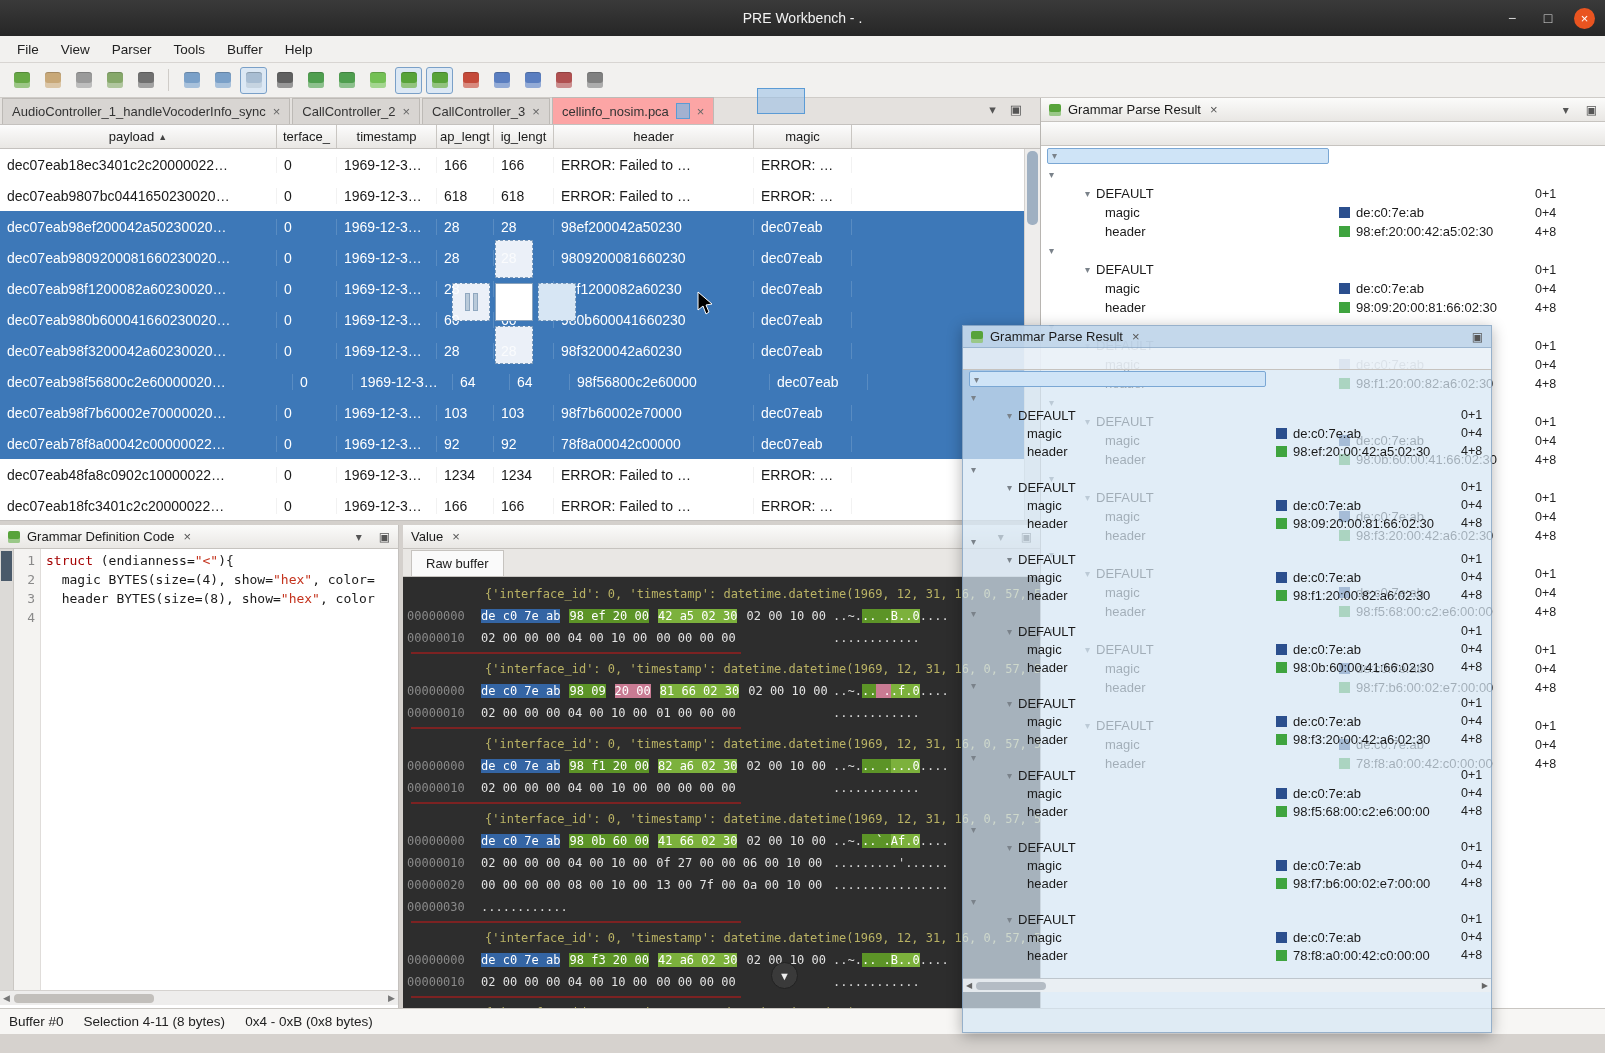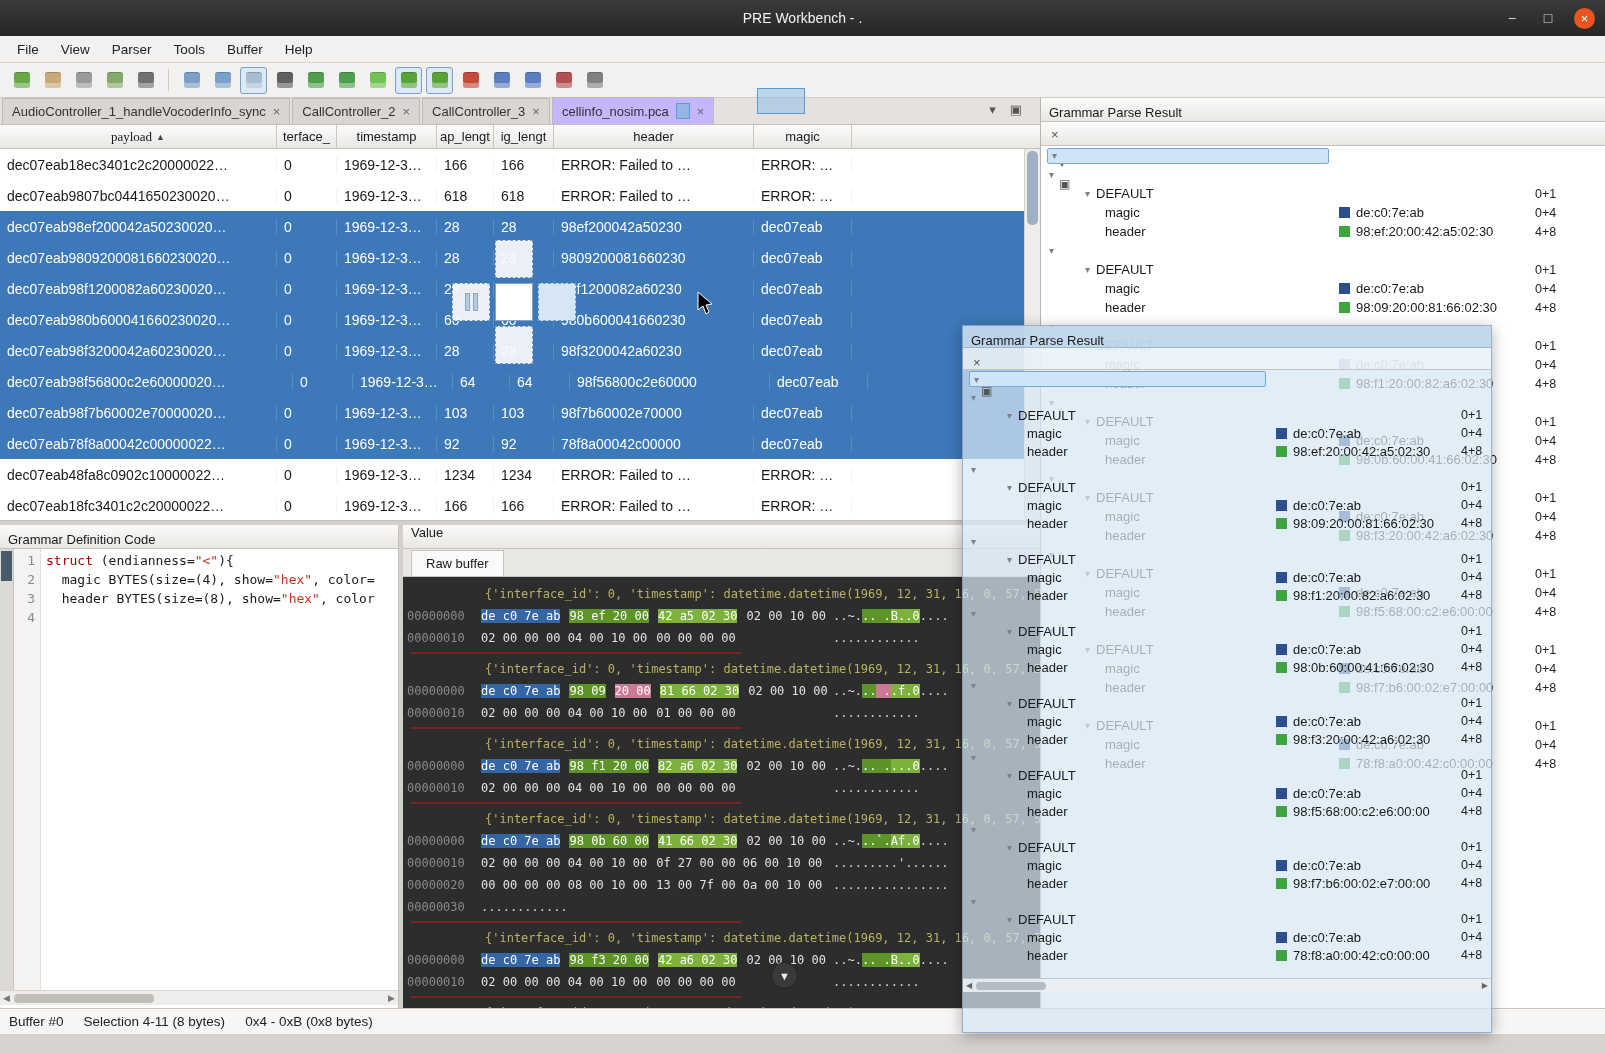--- a/index.html
+++ b/index.html
@@ -19,21 +19,21 @@
   .menu-item { padding:4px 11px; font-size:13.5px; color:#222; }
   #toolbar { position:absolute; left:0; top:63px; width:1605px; height:35px; background:#f2f1ef; border-bottom:1px solid #cfccc8; display:flex; align-items:center; padding-left:8px; gap:4px; }
   .tool-btn { width:27px; height:27px; display:flex; align-items:center; justify-content:center; border:1px solid transparent; border-radius:3px; }
   .tool-btn.active { border-color:#7aa0c8; background:#dce8f4; }
   .tool-glyph { width:16px; height:16px; border-radius:3px; box-shadow:inset 0 -5px rgba(255,255,255,.35), inset 0 1px rgba(0,0,0,.18); }
   .tool-sep { width:1px; height:22px; background:#cfccc8; margin:0 5px; }
 
   
   #tabbar { position:absolute; left:0; top:98px; width:1040px; height:27px; background:#e4e1de; border-bottom:1px solid #c4c1be; display:flex; align-items:flex-end; }
   .tab { height:26px; display:flex; align-items:center; gap:7px; padding:0 9px; font-size:13px; background:#d8d5d2; border:1px solid #bdbab6; border-bottom:none; margin-left:2px; color:#333; white-space:nowrap; }
-  .tab.active { background:#c4b5fd; height:27px; }
+  .tab.active { background:#fca5a5; height:27px; }
   .tab-close { color:#666; font-size:13px; }
   .drag-marker { width:14px; height:16px; background:rgba(140,180,220,.8); border:1px solid #5b9bd5; }
   .tabbar-ctl { position:absolute; right:18px; top:4px; display:flex; gap:14px; color:#555; font-size:13px; }
   #tab-drag-ghost { position:absolute; left:757px; top:88px; width:48px; height:26px; background:rgba(150,190,230,.55); border:1px solid #5b9bd5; z-index:15; }
 
   
   #pkt-table { position:absolute; left:0; top:125px; width:1040px; height:396px; background:#fff; border-bottom:1px solid #c4c1be; overflow:hidden; }
   .tbl-header { display:flex; height:24px; background:linear-gradient(#fcfcfc,#e9e7e4); border-bottom:1px solid #c4c1be; font-size:13px; }
   .th { border-right:1px solid #c9c6c2; display:flex; align-items:center; justify-content:center; gap:4px; overflow:hidden; white-space:nowrap; }
   .sort-arrow { font-size:9px; color:#444; }
@@ -50,21 +50,21 @@
   .dg.center { background:#ffffff; border:1px solid #8aa3bd; }
   .dg .bars { display:flex; gap:3px; }
   .dg .bars i { display:block; width:5px; height:18px; background:#b9cada; border:1px solid #90a8c0; }
   .dg.right { background:#d7e6f4; }
 
   
   #hsplit { position:absolute; left:0; top:521px; width:1040px; height:4px; background:#d4d0cc; }
   #vsplit2 { position:absolute; left:399px; top:525px; width:4px; height:483px; background:#d4d0cc; }
 
   
-  .panel-header { display:flex; align-items:flex-start; gap:7px; padding:0 8px; height:24px; background:linear-gradient(#fbfbfa,#e9e7e4); border-bottom:1px solid #c6c3bf; font-size:13px; white-space:nowrap;flex-direction:column; }
+  .panel-header { display:flex; align-items:center; gap:7px; padding:0 8px; height:24px; background:linear-gradient(#fbfbfa,#e9e7e4); border-bottom:1px solid #c6c3bf; font-size:13px; white-space:nowrap; }
   .panel-icon { width:12px; height:12px; background:#57a33a; border-radius:2px; box-shadow:inset 0 -4px rgba(255,255,255,.4); }
   .ph-close { color:#555; margin-left:2px; }
   .ph-spacer { flex:1; }
   .ph-btn { color:#555; font-size:12px; margin-left:10px; }
 
   
   #gdc { position:absolute; left:0; top:525px; width:399px; height:483px; background:#fff; border-right:1px solid #c4c1be; }
   #gdc-body { display:flex; height:441px; }
   #gdc-strip { width:14px; background:#dcdad7; border-right:1px solid #cac7c3; position:relative; }
   #gdc-strip .mark { position:absolute; left:1px; top:2px; width:11px; height:30px; background:#4a5a6a; }
@@ -229,21 +229,21 @@
     </div>
     <span class="tabbar-ctl">
     <span>▾</span>
     <span>▣</span>
   </span>
 </div>
 <div id="tab-drag-ghost"></div>
 
 <div id="pkt-table">
   <div class="tbl-header">
-      <span class="th" style="width: 277px; font-family: Liberation Serif, serif;">
+      <span class="th" style="width: 277px;">
         <span>payload</span>
         <span class="sort-arrow">▲</span>
       </span>
       <span class="th" style="width: 60px;">
         <span>terface_</span>
       </span>
       <span class="th" style="width: 100px;">
         <span>timestamp</span>
       </span>
       <span class="th" style="width: 57px;">

